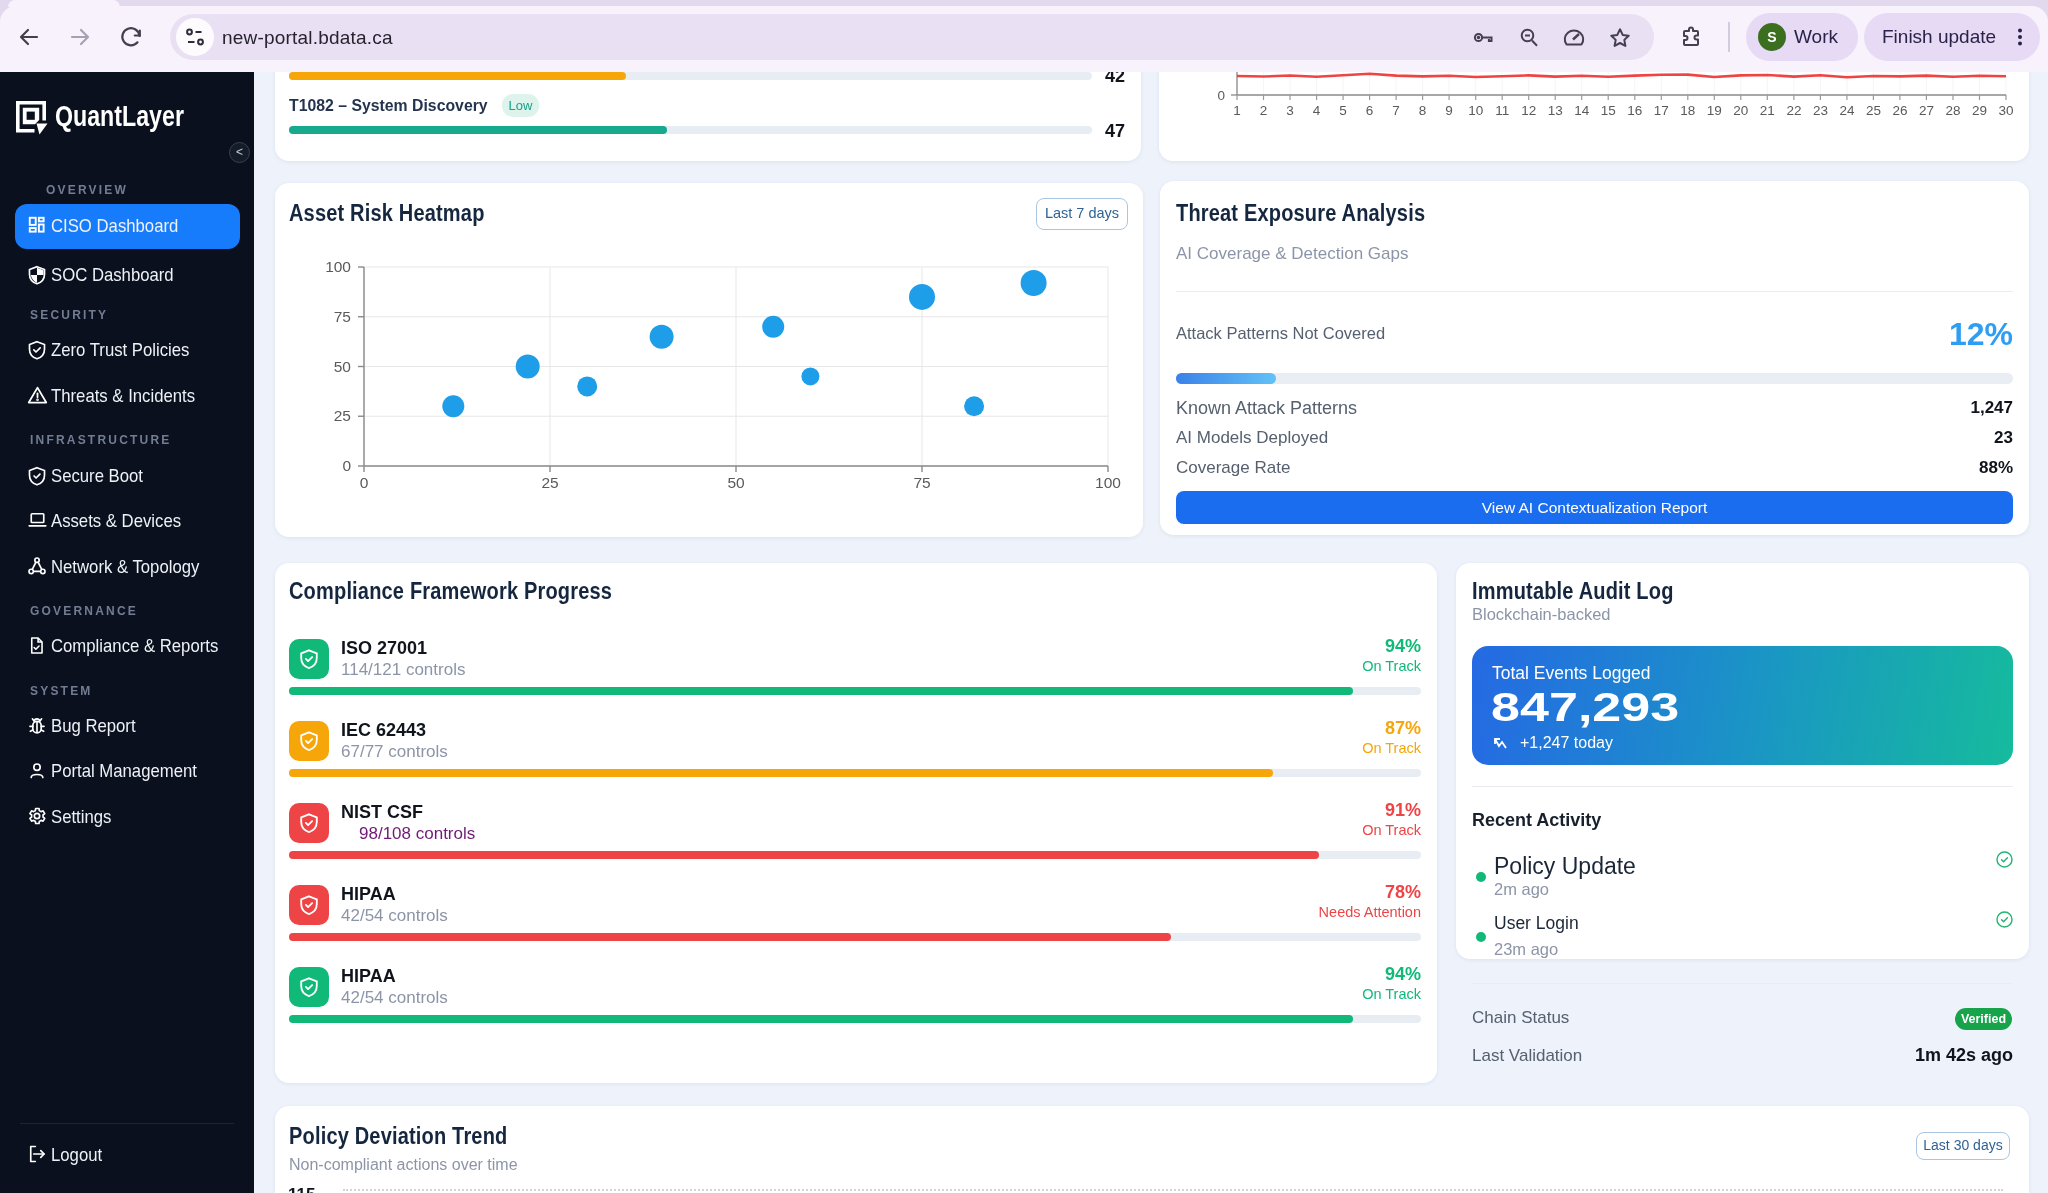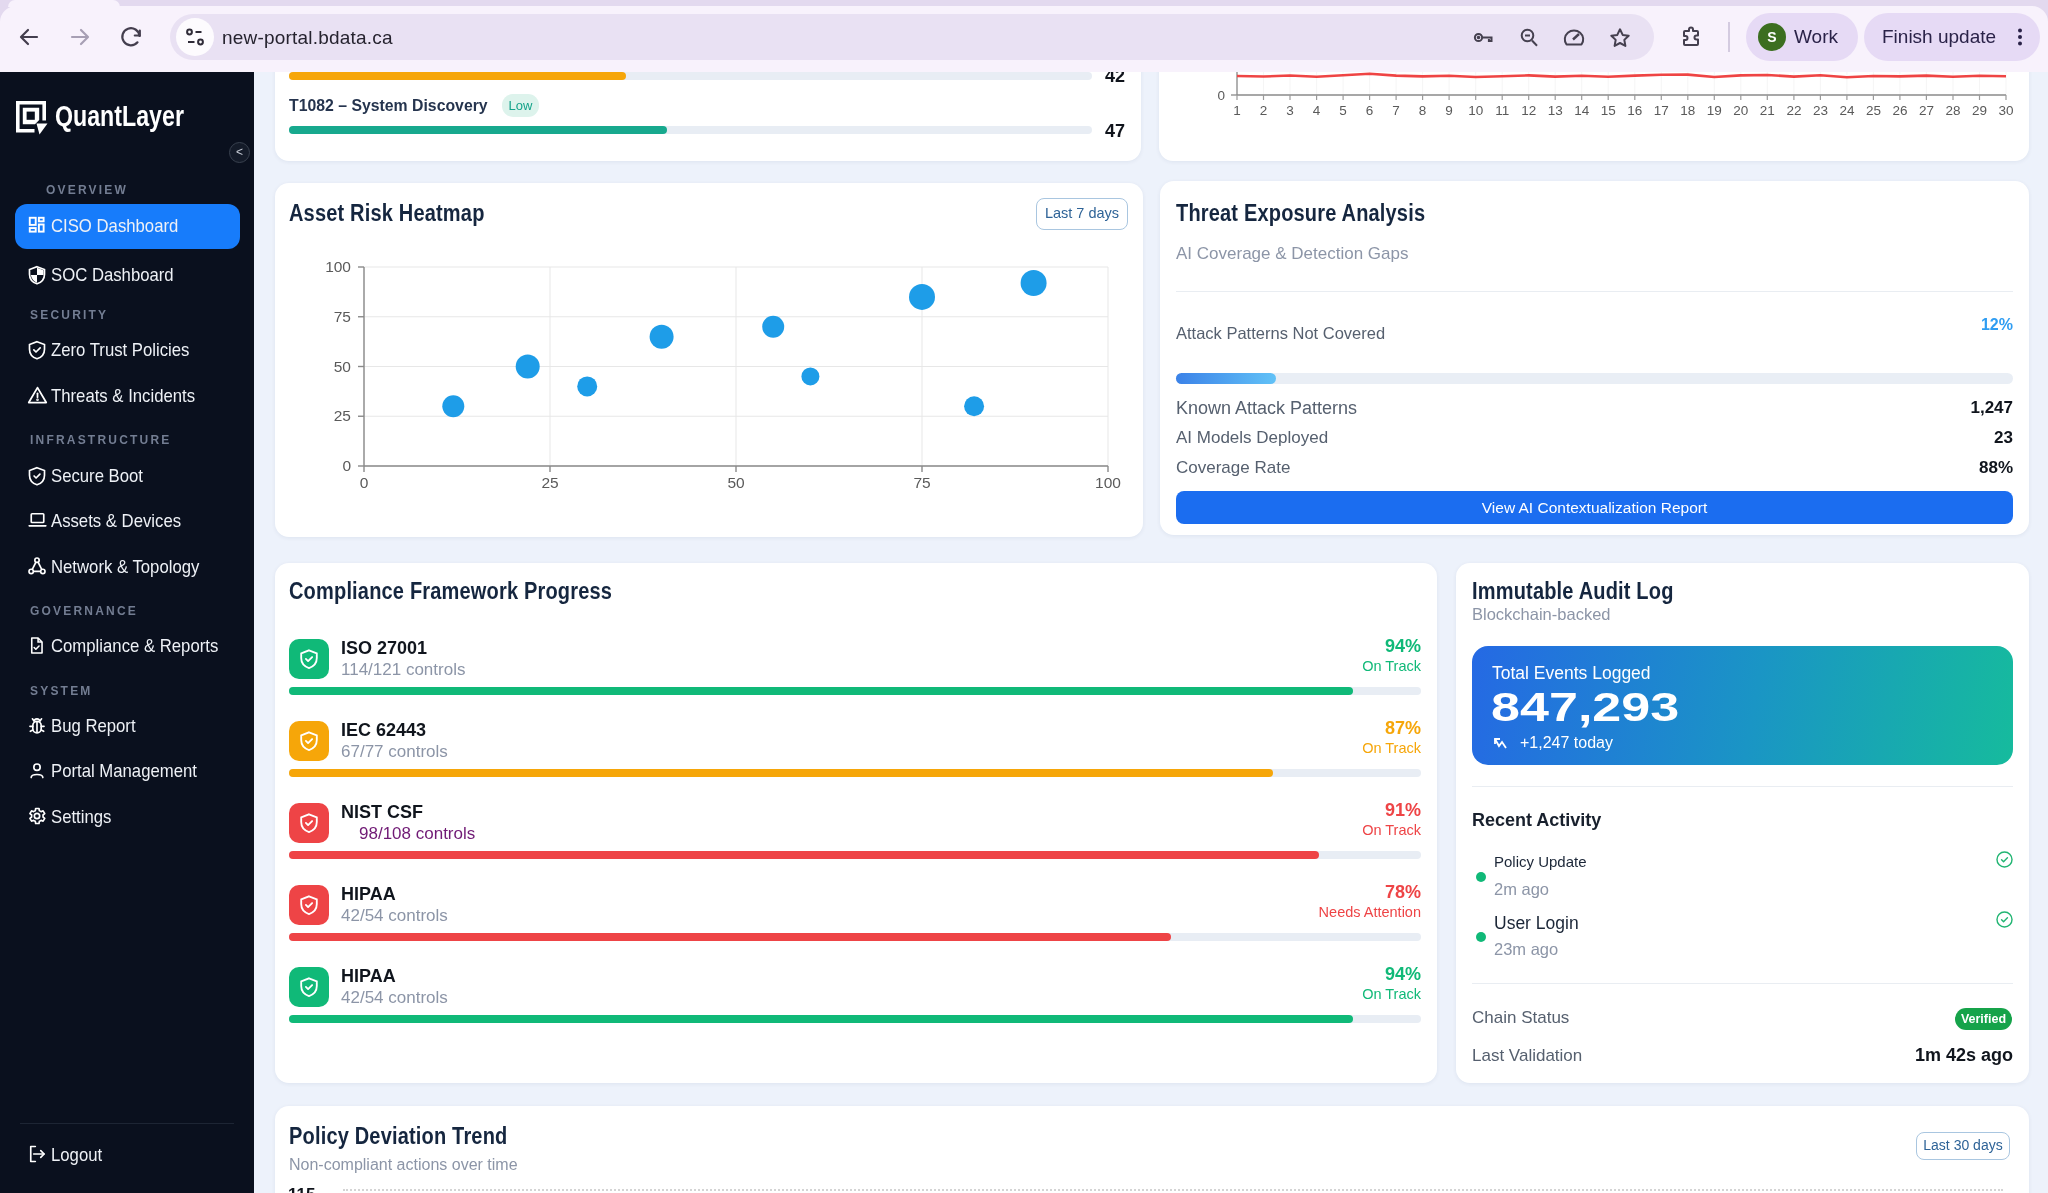--- a/index.html
+++ b/index.html
@@ -368,21 +368,21 @@
         <circle cx="647.0" cy="113.9" r="13" fill="#1e9de8"></circle>
         <circle cx="699.1" cy="223.3" r="10" fill="#1e9de8"></circle>
         <circle cx="758.6" cy="100.0" r="13" fill="#1e9de8"></circle>
       </svg>
   </div>
   <div class="card" style="left:906px; top:109px; width:869px; height:354px;">
     <div class="abs ctitle" style="left:16px; top:19px;">Threat Exposure Analysis</div>
     <div class="abs gray" style="left:16px; top:63px; font-size:17px;">AI Coverage &amp; Detection Gaps</div>
     <div class="abs" style="left:16px; top:110px; width:837px; height:1px; background:#e9edf2;"></div>
     <div class="abs" style="left:16px; top:143px; font-size:16.5px; color:#56606f;">Attack Patterns Not Covered</div>
-    <div class="abs" style="right:16px; top:135px; font-size:16px; font-weight:bold; color:#2f9df2;">12%</div>
+    <div class="abs" style="right:16px; top:135px; font-size:32px; font-weight:bold; color:#2f9df2;">12%</div>
     <div class="abs" style="left:16px; top:192px; width:837px; height:11px; border-radius:6px; background:#e9eef5;">
         <div class="abs" style="left:0; top:0; width:100px; height:11px; border-radius:6px; background:linear-gradient(90deg,#3b82e8,#62c2f7);"></div>
       </div>
     <div class="abs" style="left:16px; top:217px; font-size:18px; color:#56606f;">Known Attack Patterns</div>
     <div class="abs" style="right:16px; top:217px; font-size:17px; font-weight:bold; color:#10151d;">1,247</div>
     <div class="abs" style="left:16px; top:247px; font-size:17px; color:#56606f;">AI Models Deployed</div>
     <div class="abs" style="right:16px; top:247px; font-size:17px; font-weight:bold; color:#10151d;">23</div>
     <div class="abs" style="left:16px; top:277px; font-size:17px; color:#56606f;">Coverage Rate</div>
     <div class="abs" style="right:16px; top:277px; font-size:17px; font-weight:bold; color:#10151d;">88%</div>
     <div class="abs" style="left:16px; top:310px; width:837px; height:33px; border-radius:8px; background:#1b6df0; color:#fff; font-size:15.5px; text-align:center; line-height:33px;">View AI Contextualization Report</div>
@@ -448,36 +448,36 @@
         </svg>
       </div>
     <div class="abs" style="left:66px; top:403px; font-size:18px; font-weight:bold; color:#10151d;">HIPAA</div>
     <div class="abs" style="left:66px; top:425px; font-size:17px; color:#8c95a7;">42/54 controls</div>
     <div class="abs" style="right:16px; top:401px; font-size:18px; font-weight:bold; color:#10b978;">94%</div>
     <div class="abs" style="right:16px; top:423px; font-size:14.5px; color:#10b978;">On Track</div>
     <div class="track" style="left:14px; top:452px; width:1132px;">
         <div class="fill" style="width:1064px; background:#10b978;"></div>
       </div>
   </div>
-  <div class="card" style="left:1202px; top:491px; width:573px; height:520px;">
+  <div class="card" style="left:1202px; top:491px; width:573px; height:396px;">
     <div class="abs ctitle" style="left:16px; top:15px;">Immutable Audit Log</div>
     <div class="abs gray" style="left:16px; top:42px; font-size:16.5px;">Blockchain-backed</div>
     <div class="abs" style="left:16px; top:83px; width:541px; height:119px; border-radius:16px; background:linear-gradient(100deg,#2569e4 0%,#1a95c5 52%,#16bb9d 100%);">
       <div class="abs" style="left:20px; top:17px; font-size:17.5px; color:#fff;">Total Events Logged</div>
       <div class="abs" style="left:19px; top:38px; font-size:41px; font-weight:bold; color:#fff; transform:scaleX(1.27); transform-origin:left center;">847,293</div>
       <svg class="abs" style="left:21px; top:90px" width="20" height="15" viewBox="0 0 20 15" fill="none" stroke="#fff" stroke-width="1.8">
           <path d="M2 3l4 7 3-4 4 6"></path>
           <path d="M2 8V3h5" stroke-linejoin="miter"></path>
         </svg>
       <div class="abs" style="left:48px; top:88px; font-size:16px; color:#fff;">+1,247 today</div>
     </div>
     <div class="abs" style="left:16px; top:223px; width:541px; height:1px; background:#e9edf2;"></div>
     <div class="abs" style="left:16px; top:247px; font-size:18px; font-weight:bold; color:#18202d;">Recent Activity</div>
     <div class="abs" style="left:20px; top:309px; width:10px; height:10px; border-radius:50%; background:#10b978;"></div>
-    <div class="abs" style="left:38px; top:290px; font-size:15px; color:#1b2637;">Policy Update</div>
+    <div class="abs" style="left:38px; top:290px; font-size:23px; color:#1b2637;">Policy Update</div>
     <div class="abs" style="left:38px; top:317px; font-size:16.5px; color:#8c95a7;">2m ago</div>
     <svg class="abs" style="right:15px; top:287px" width="19" height="19" viewBox="0 0 24 24" fill="none" stroke="#22b573" stroke-width="1.8">
         <circle cx="12" cy="12" r="9.5"></circle>
         <path d="M8.3 12.2l2.5 2.5 4.9-4.9" stroke-linecap="round" stroke-linejoin="round"></path>
       </svg>
       <div class="abs" style="left:20px; top:369px; width:10px; height:10px; border-radius:50%; background:#10b978;"></div>
     <div class="abs" style="left:38px; top:350px; font-size:17.5px; color:#1b2637;">User Login</div>
     <div class="abs" style="left:38px; top:377px; font-size:16.5px; color:#8c95a7;">23m ago</div>
     <svg class="abs" style="right:15px; top:347px" width="19" height="19" viewBox="0 0 24 24" fill="none" stroke="#22b573" stroke-width="1.8">
         <circle cx="12" cy="12" r="9.5"></circle>

